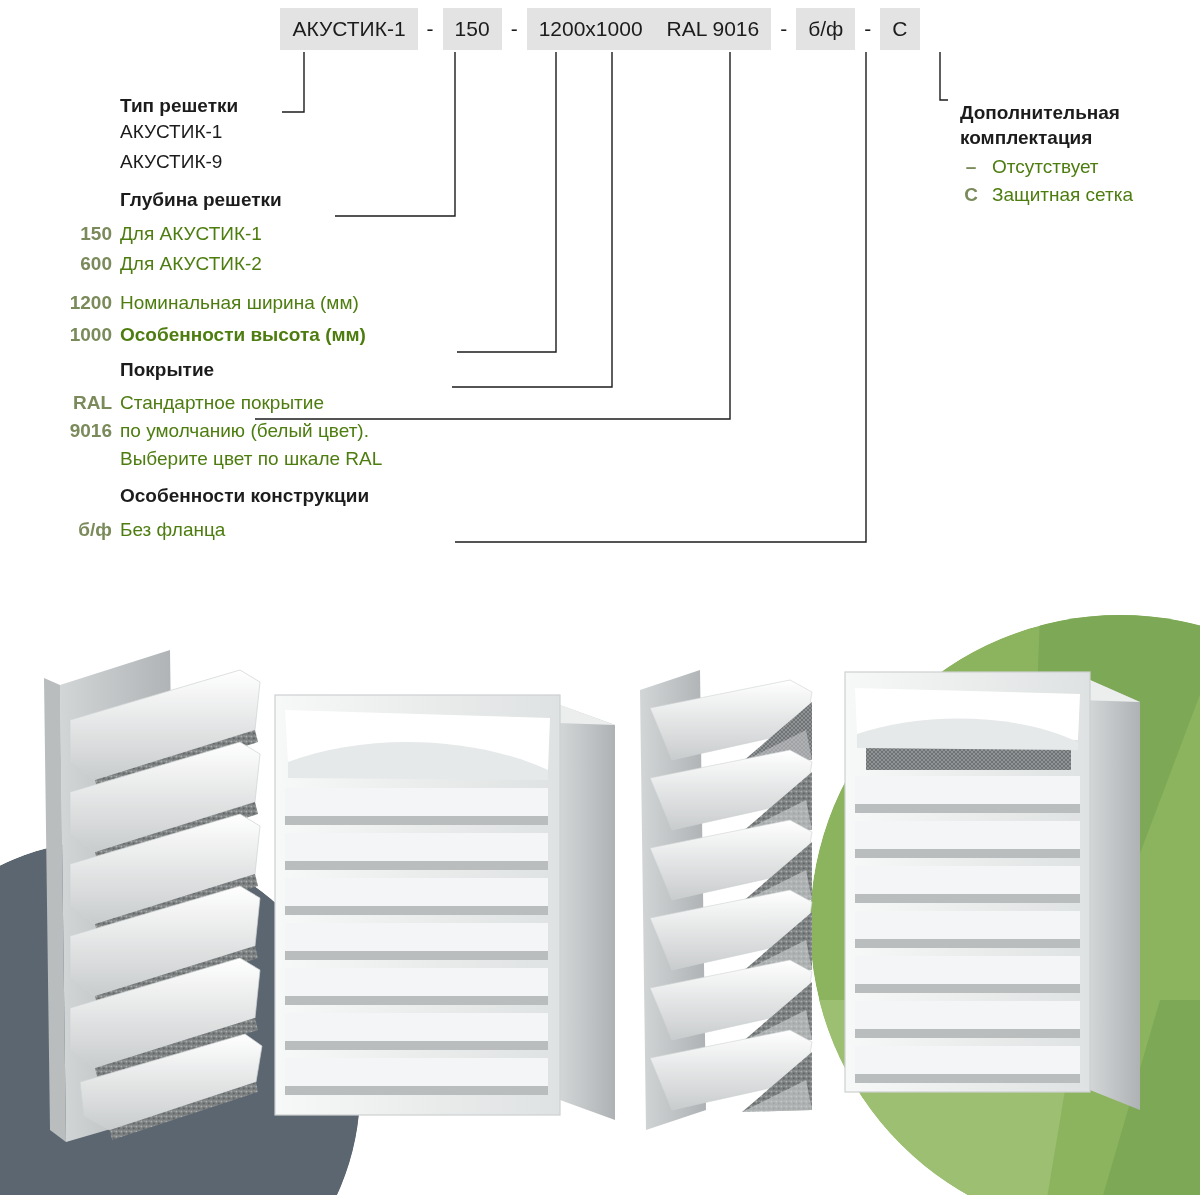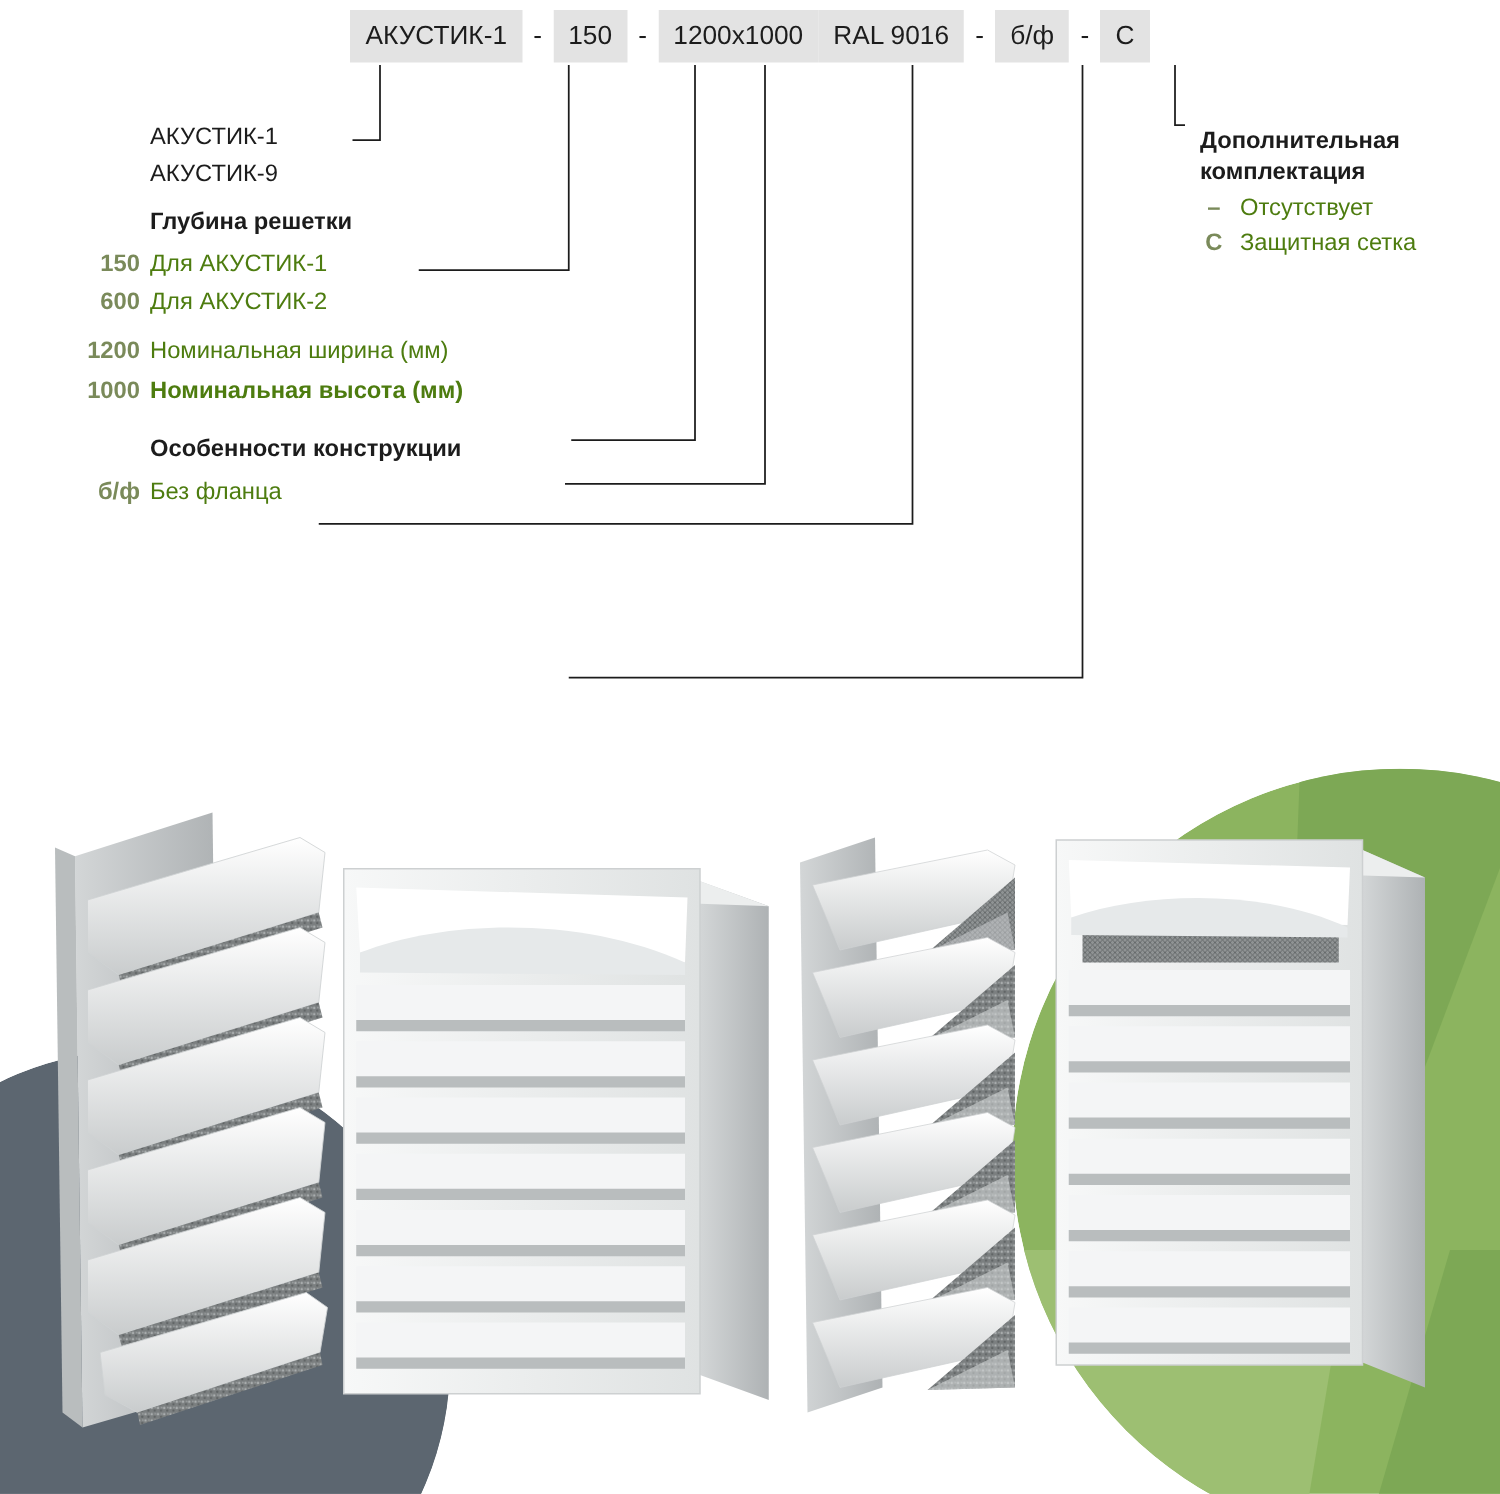--- a/index.html
+++ b/index.html
@@ -149,20 +149,21 @@
   <span class="chip">RAL 9016</span>
   <span class="dash">-</span>
   <span class="chip">б/ф</span>
   <span class="dash">-</span>
   <span class="chip">С</span>
 </div>
 
 <div class="legend" id="left-col">
 
   <div class="grp">
+    <div class="hdr">Тип решетки</div>
     <div class="plain">АКУСТИК-1</div>
     <div class="plain">АКУСТИК-9</div>
   </div>
 
   <div class="sp10"></div>
 
   <div class="grp">
     <div class="hdr">Глубина решетки</div>
     <div class="sp6"></div>
     <div class="row" style="line-height:30px">
@@ -176,25 +177,36 @@
   </div>
 
   <div class="sp6"></div>
 
   <div class="row" style="line-height:32px">
     <span class="key">1200</span>
     <span class="val" style="font-weight:normal">Номинальная ширина (мм)</span>
   </div>
   <div class="row" style="line-height:32px">
     <span class="key">1000</span>
-    <span class="val" style="font-weight:bold">Номинальная высота (мм)</span>
+    <span class="val" style="font-weight:bold">Особенности высота (мм)</span>
   </div>
 
   <div class="sp6"></div>
 
+  <div class="grp">
+    <div class="hdr">Покрытие</div>
+    <div class="sp6"></div>
+    <div class="row" style="line-height:28px">
+      <span class="key">RAL
+9016</span>
+      <span class="val">Стандартное покрытие
+по умолчанию (белый цвет).
+Выберите цвет по шкале RAL</span>
+    </div>
+  </div>
 
   <div class="sp10"></div>
 
   <div class="grp">
     <div class="hdr">Особенности конструкции</div>
     <div class="sp6"></div>
     <div class="row" style="line-height:30px">
       <span class="key">б/ф</span>
       <span class="val">Без фланца</span>
     </div>

